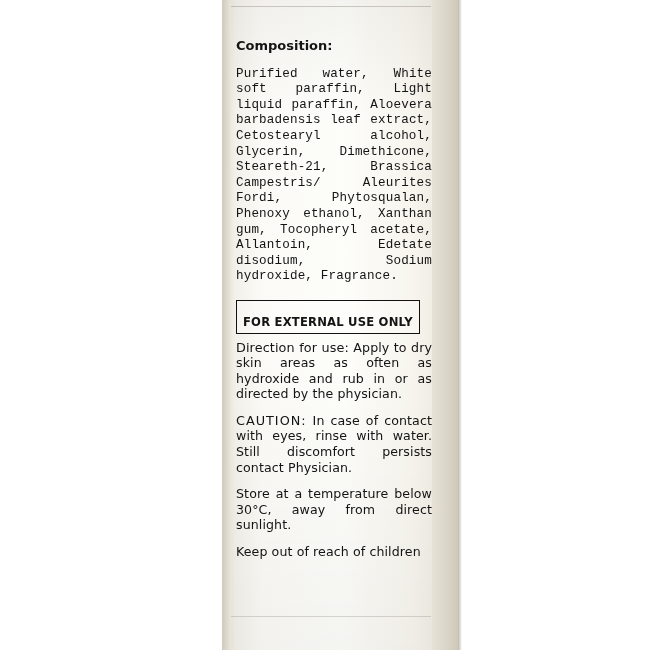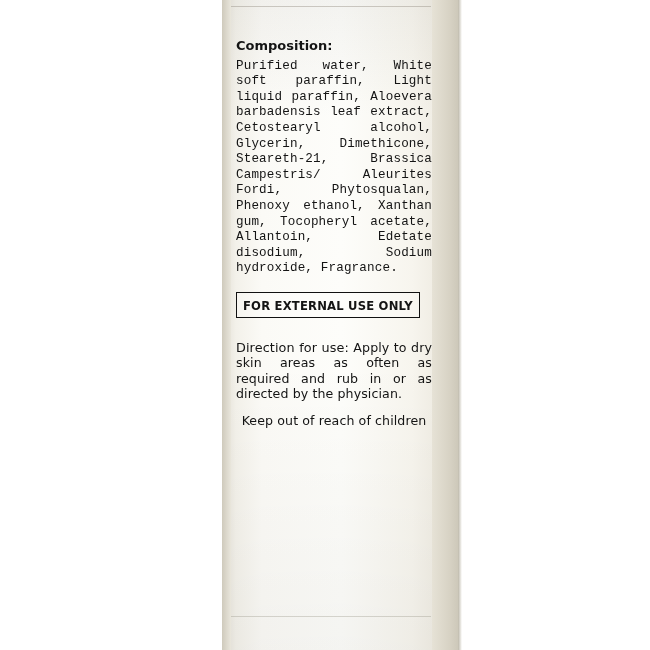--- a/index.html
+++ b/index.html
@@ -110,55 +110,55 @@
   .heading {
     font-weight: bold;
     font-size: 12.8px;
     letter-spacing: 0.1px;
   }
 
   .composition-heading {
     font-weight: bold;
     font-size: 13px;
     display: block;
-    margin-bottom: 5px;
+    margin-bottom: 13px;
   }
 
   .composition-body {
     display: block;
     text-align: justify;
     text-justify: inter-word;
     letter-spacing: 0.15px;
     font-family: Liberation Mono, monospace;
   }
 
   .external-box {
     display: inline-block;
     border: 1.6px solid #111;
-    padding: 6px 6px 2px 6px;
+    padding: 14px 6px 2px 6px;
     font-weight: bold;
     font-size: 11.6px;
     letter-spacing: 0.2px;
-    margin: 4px 0 22px 0;
+    margin: 4px 0 6px 0;
     background: rgba(255,255,255,0.25);
     white-space: nowrap;
   }
 
   .para {
     text-align: justify;
     text-justify: inter-word;
     letter-spacing: 0.1px;
   }
 
   .para .heading { font-weight: normal; }
 
   .caution .heading { letter-spacing: 1.0px; }
 
   .last-line {
-    text-align: center;
+    text-align: left;
     letter-spacing: 0.1px;
   }
 
   
   .bg-left, .bg-right {
     position: absolute;
     top: 0;
     height: 650px;
     background: #ffffff;
   }
@@ -185,21 +185,25 @@
   <div class="content">
 
     <div class="block">
       <span class="composition-heading">Composition:</span>
       <span class="composition-body">Purified water, White soft paraffin, Light liquid paraffin, Aloevera barbadensis leaf extract, Cetostearyl alcohol, Glycerin, Dimethicone, Steareth-21, Brassica Campestris/ Aleurites Fordi, Phytosqualan, Phenoxy ethanol, Xanthan gum, Tocopheryl acetate, Allantoin, Edetate disodium, Sodium hydroxide, Fragrance.</span>
     </div>
 
     <div class="external-box">FOR EXTERNAL USE ONLY</div>
 
     <div class="block para">
-      <span class="heading">Direction for use:</span><span> Apply to dry skin areas as often as required and rub in or as directed by the physician.</span>
+      <span class="heading">Direction for use:</span><span> Apply to dry skin areas as often as hydroxide and rub in or as directed by the physician.</span>
     </div>
 
-
+    <div class="block para caution">
+      <span class="heading">CAUTION:</span><span> In case of contact with eyes, rinse with water. Still discomfort persists contact Physician.</span>
+    </div>
+
+    <div class="block para">Store at a temperature below 30°C, away from direct sunlight.</div>
 
     <div class="block last-line">Keep out of reach of children</div>
 
   </div>
 </div>
 
 </body></html>

